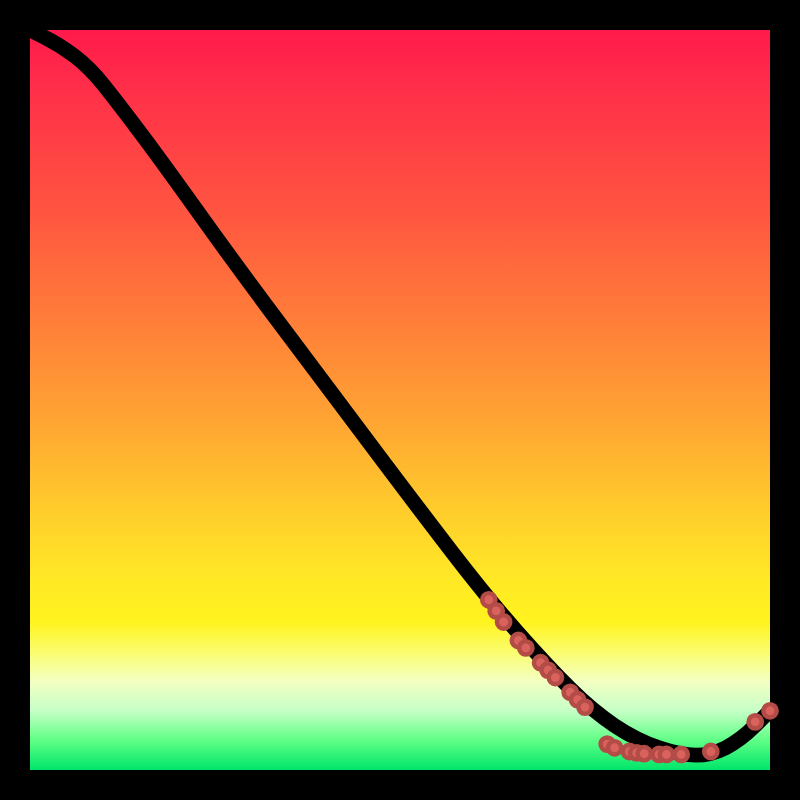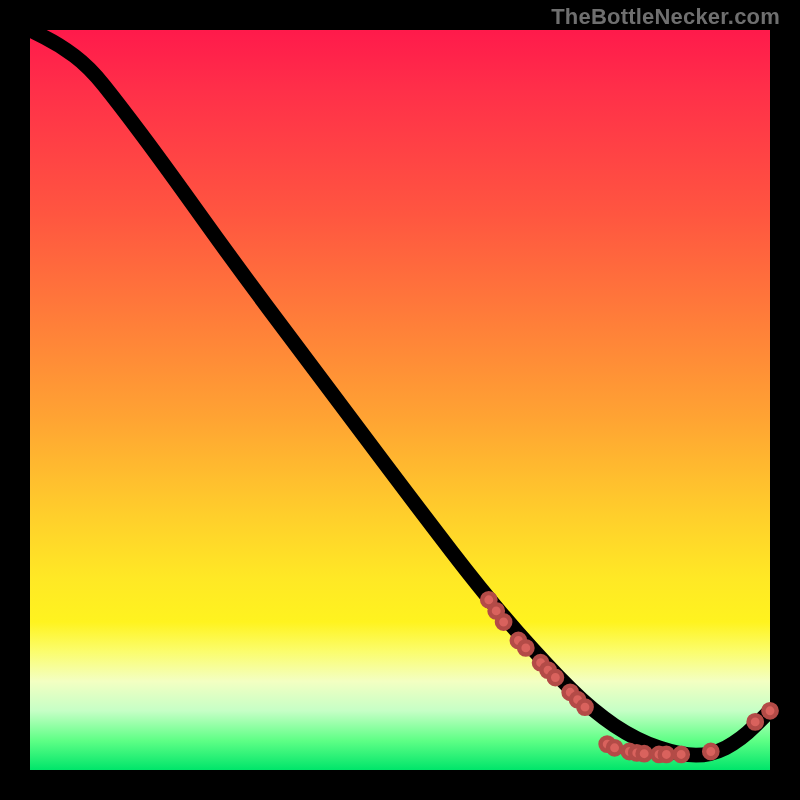--- a/index.html
+++ b/index.html
@@ -73,21 +73,20 @@
   .pt {
     fill: #d9625d;
     stroke: #b34b47;
     stroke-width: 0.6;
   }
 </style>
 </head>
 <body>
 
 <div class="stage">
-  <div class="watermark">TheBottleNecker.com</div>
 
   <div class="plot">
     <div class="gradient"></div>
     <svg class="curve" viewBox="0 0 100 100" preserveAspectRatio="none">
       <path class="curve-path" d="M 0 0 Q 0 0 2 1 Q 4 2 6 3.5 Q 8 5 10 7.5 Q 12 10 15 14 Q 18 18 23 25 Q 28 32 34 40 Q 40 48 46 56 Q 52 64 57 70.5 Q 62 77 66 81.5 Q 70 86 73 89 Q 76 92 79 94 Q 82 96 85 97 Q 88 98 90 98 Q 92 98 94 97 Q 96 96 98 94 T 100 92"></path>
       <g id="marker-group">
           <circle cx="62" cy="77" r="0.9" class="pt"></circle>
           <circle cx="63" cy="78.5" r="0.9" class="pt"></circle>
           <circle cx="64" cy="80" r="0.9" class="pt"></circle>
           <circle cx="66" cy="82.5" r="0.9" class="pt"></circle>

